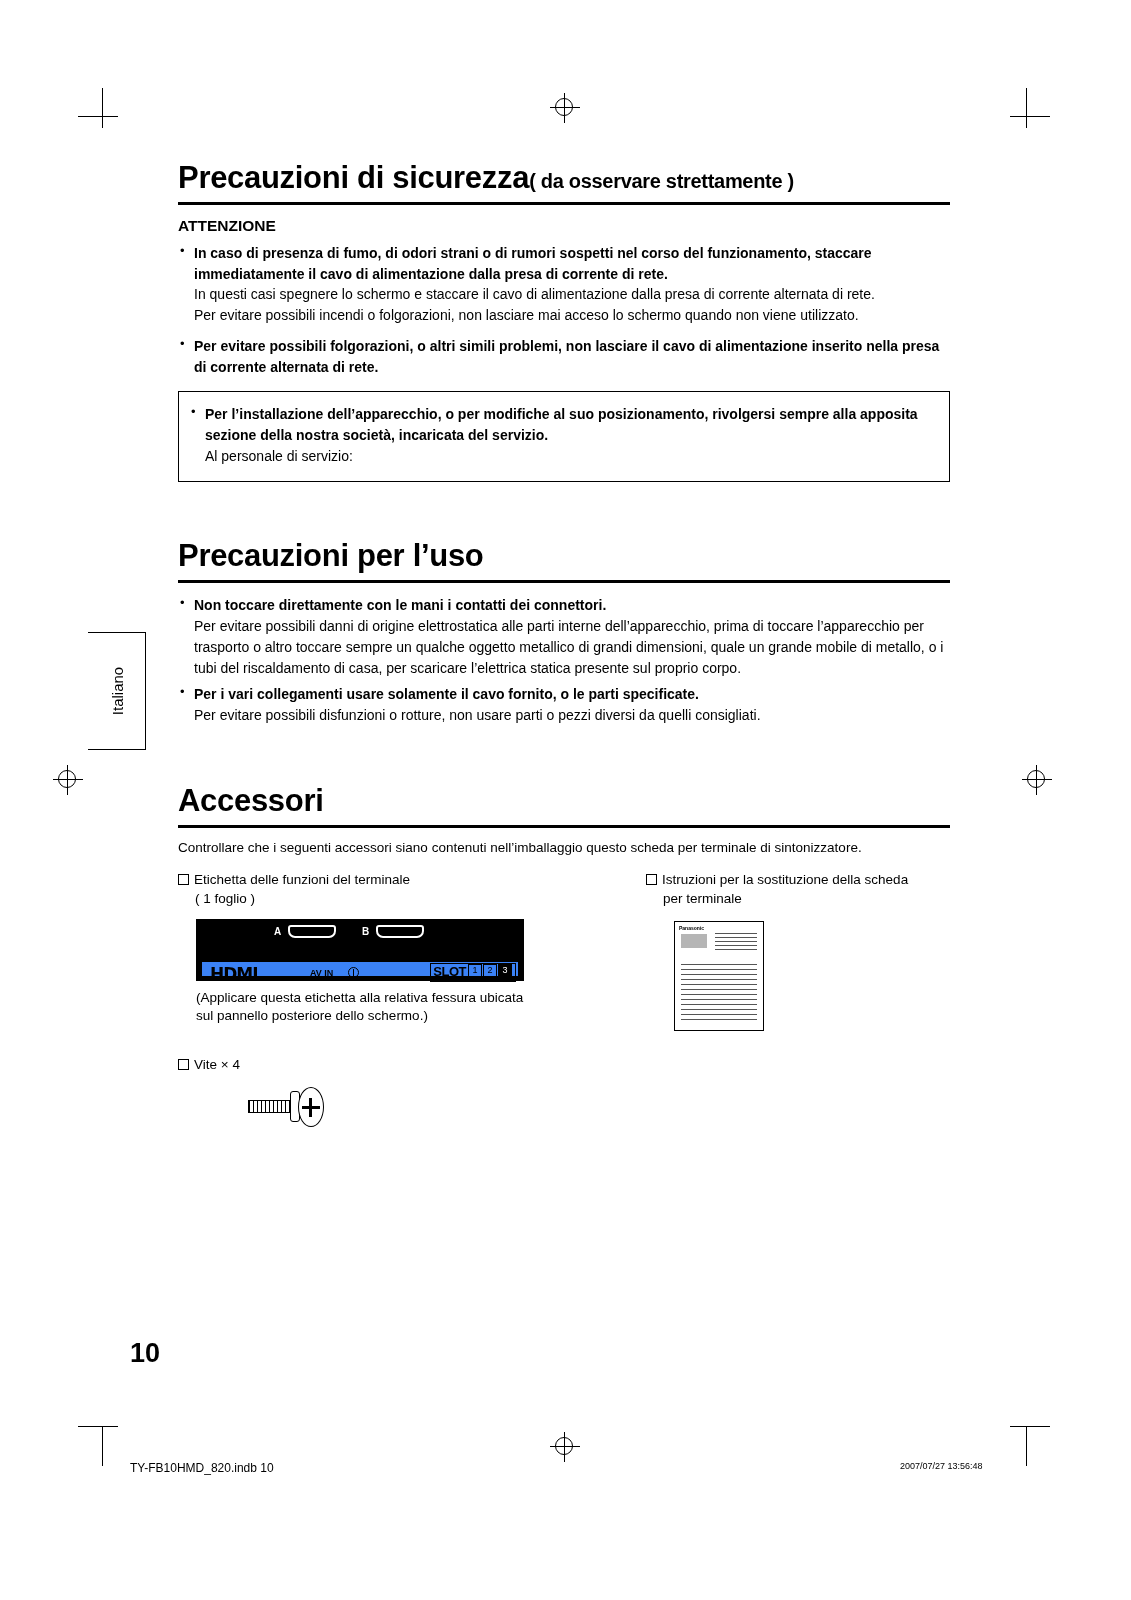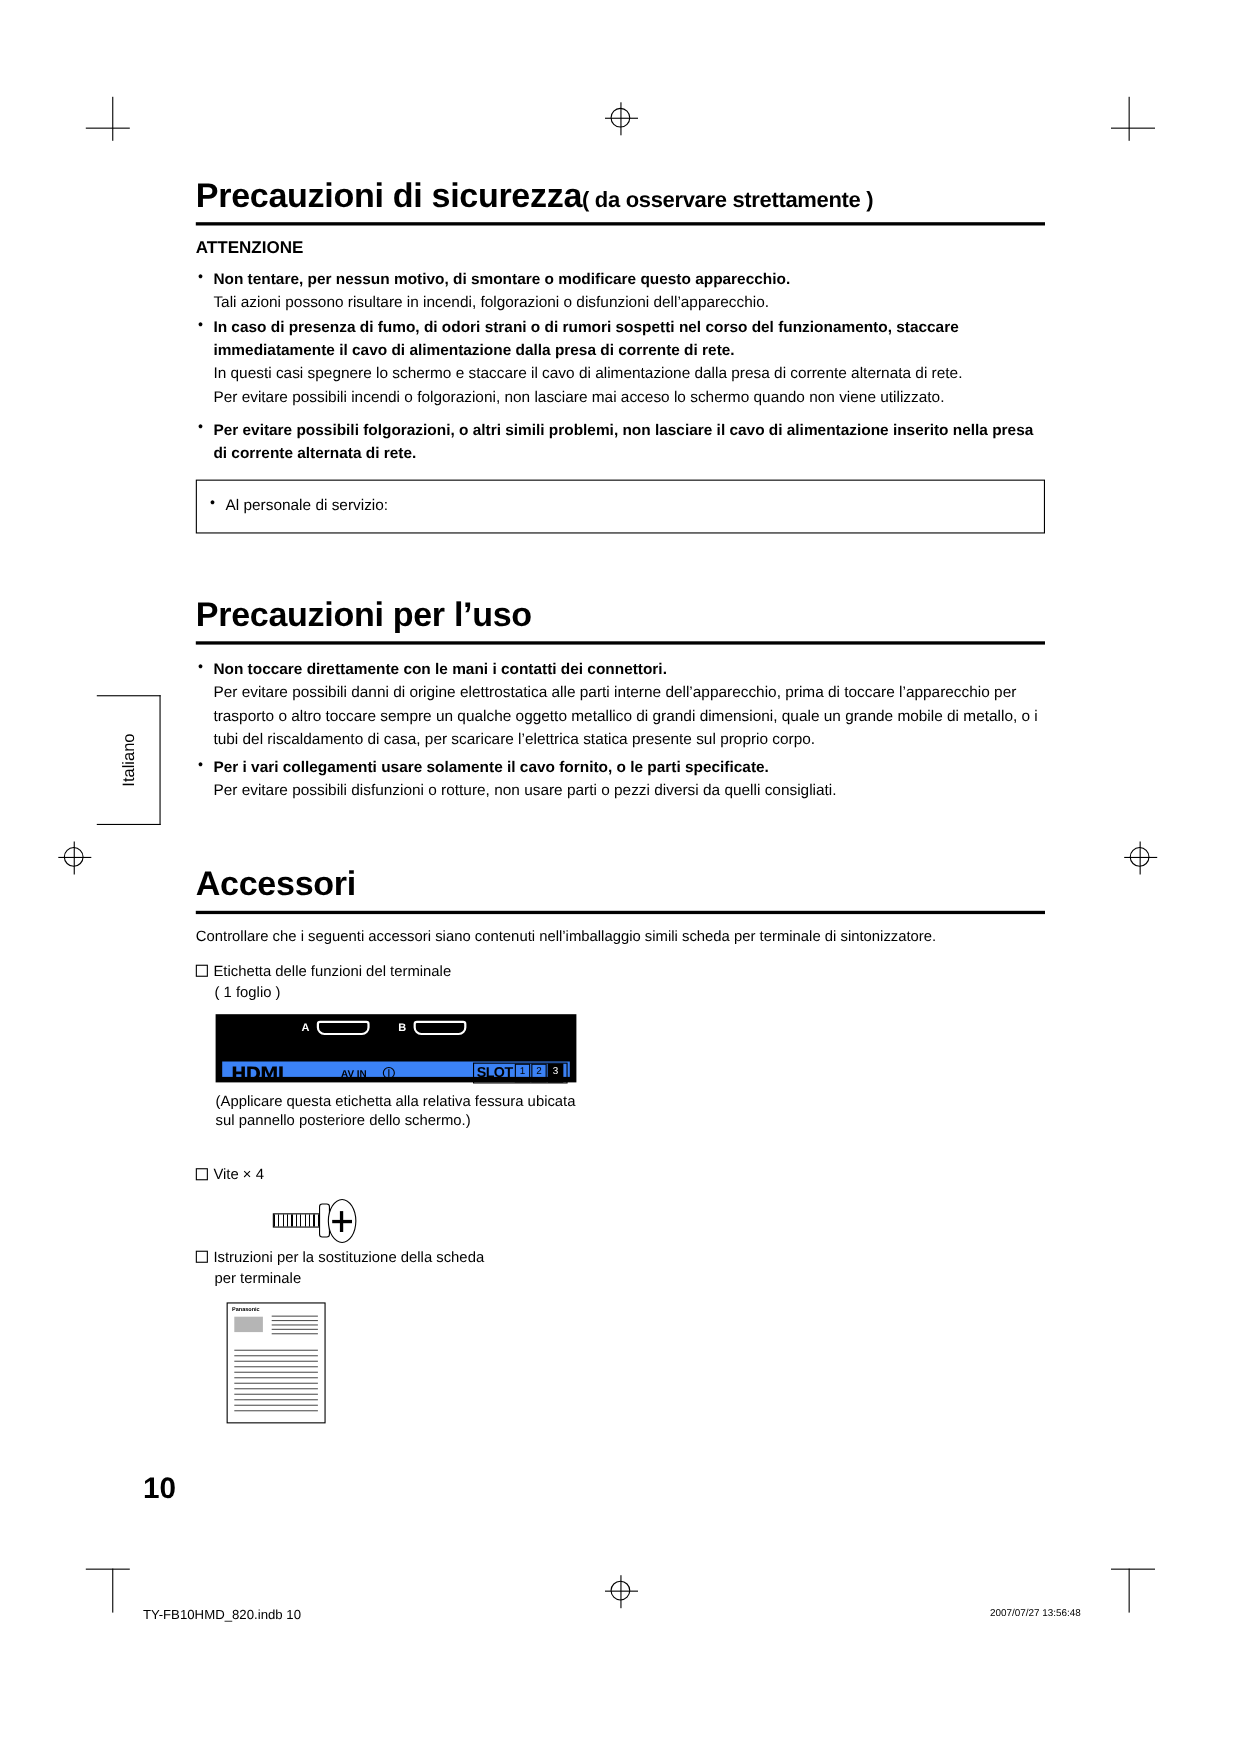--- a/index.html
+++ b/index.html
@@ -143,21 +143,20 @@
   }
 
   
   .acc-intro {
     font-size: 13.5px;
     margin: 10px 0 16px 0;
   }
   .acc-cols {
     position: relative;
     width: 772px;
-    flex-direction: column;
   }
   .check {
     display: inline-block;
     width: 11px;
     height: 11px;
     border: 1px solid #000;
     box-sizing: border-box;
     margin-right: 5px;
     vertical-align: -1px;
   }
@@ -443,37 +442,34 @@
   <div class="content">
 
     <h1 class="section-title">
       <span>Precauzioni di sicurezza</span><span class="sub">( da osservare strettamente )</span>
     </h1>
     <div class="rule"></div>
 
     <h2 class="sub-head">ATTENZIONE</h2>
 
     <ul class="bullets">
-      <li>
-        <div class="b">Non tentare, per nessun motivo, di smontare o modificare questo apparecchio.</div>
-        <div class="n">Tali azioni possono risultare in incendi, folgorazioni o disfunzioni dell’apparecchio.</div>
-      </li>
       <li>
         <div class="b">In caso di presenza di fumo, di odori strani o di rumori sospetti nel corso del funzionamento, staccare immediatamente il cavo di alimentazione dalla presa di corrente di rete.</div>
         <div class="n">In questi casi spegnere lo schermo e staccare il cavo di alimentazione dalla presa di corrente alternata di rete.</div>
         <div class="n">Per evitare possibili incendi o folgorazioni, non lasciare mai acceso lo schermo quando non viene utilizzato.</div>
       </li>
       <li style="margin-top:10px;">
         <div class="b">Per evitare possibili folgorazioni, o altri simili problemi, non lasciare il cavo di alimentazione inserito nella presa di corrente alternata di rete.</div>
       </li>
     </ul>
 
     <div class="boxed">
       <ul class="bullets">
         <li>
+          <div class="b">Per l’installazione dell’apparecchio, o per modifiche al suo posizionamento, rivolgersi sempre alla apposita sezione della nostra società, incaricata del servizio.</div>
           <div class="n">Al personale di servizio:</div>
         </li>
       </ul>
     </div>
 
     <div style="height:56px;"></div>
     <h1 class="section-title">Precauzioni per l’uso</h1>
     <div class="rule"></div>
 
     <ul class="bullets">
@@ -484,21 +480,21 @@
       <li style="margin-top:6px;">
         <div class="b">Per i vari collegamenti usare solamente il cavo fornito, o le parti specificate.</div>
         <div class="n">Per evitare possibili disfunzioni o rotture, non usare parti o pezzi diversi da quelli consigliati.</div>
       </li>
     </ul>
 
     <div style="height:54px;"></div>
     <h1 class="section-title">Accessori</h1>
     <div class="rule"></div>
 
-    <div class="acc-intro">Controllare che i seguenti accessori siano contenuti nell’imballaggio simili scheda per terminale di sintonizzatore.</div>
+    <div class="acc-intro">Controllare che i seguenti accessori siano contenuti nell’imballaggio questo scheda per terminale di sintonizzatore.</div>
 
     <div class="acc-cols" style="display:flex;">
 
       <div style="width:468px;">
         <div class="acc-item-label">
           <span class="check"></span><span>Etichetta delle funzioni del terminale</span>
           <span class="indent">( 1 foglio )</span>
         </div>
 
         <div class="label-graphic">

